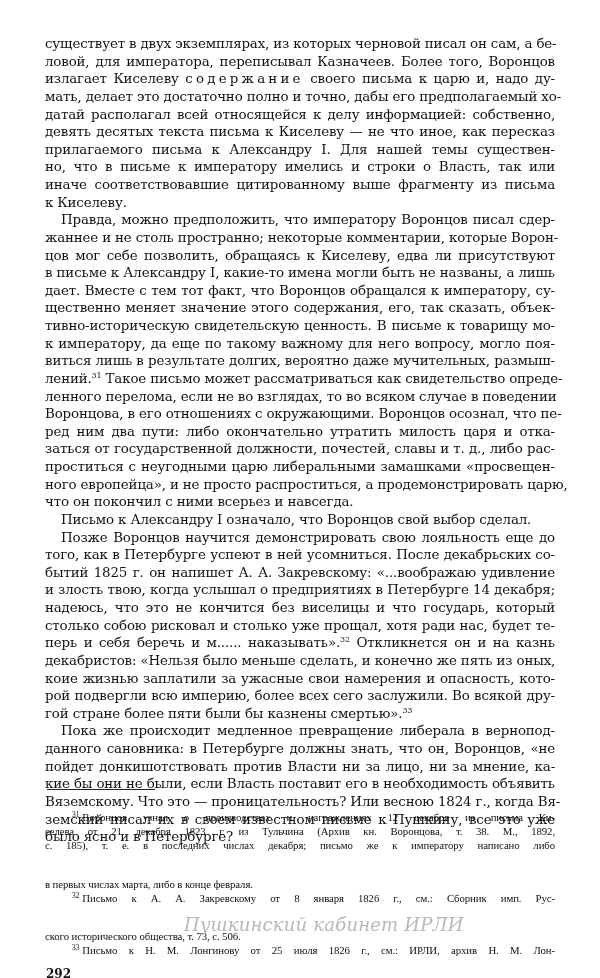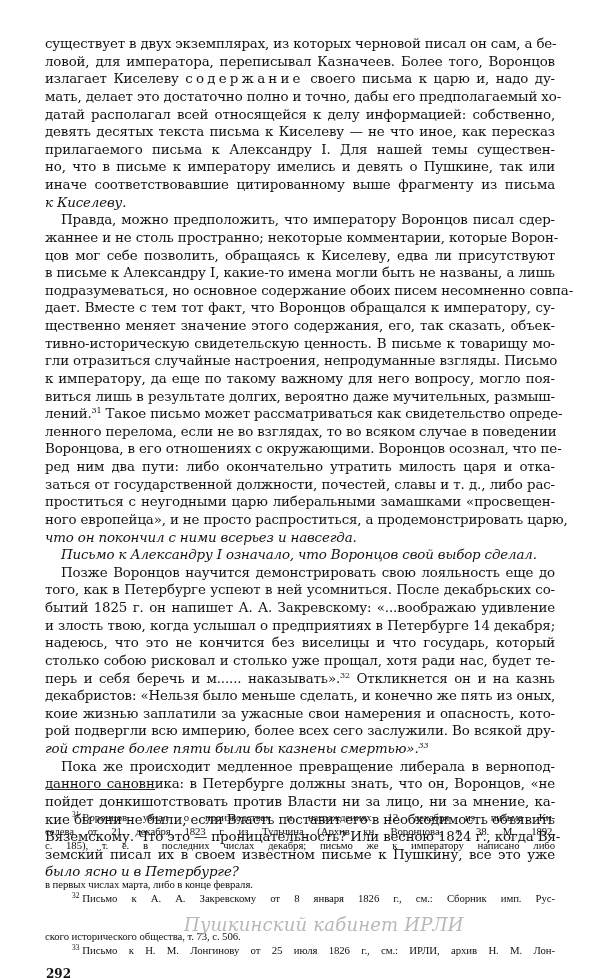--- a/index.html
+++ b/index.html
@@ -4,21 +4,21 @@
 <style>
   html, body { margin: 0; padding: 0; background: #ffffff; }
   body { width: 600px; height: 978px; position: relative; overflow: hidden; }
   .page { position: absolute; left: 0; top: 0; width: 477px; height: 978px; background: #fff; }
   .body-text {
     position: absolute; left: 45px; top: 35px; width: 510px;
     font-family: "DejaVu Serif", serif; font-size: 13.4px; line-height: 17.63px;
     color: #111; letter-spacing: -0.15px;
   }
   .line { display: block; white-space: nowrap; text-align: justify; text-align-last: justify; height: 17.63px; overflow: visible; }
-  .line.last { text-align-last: left; font-style: italic; }
+  .line.last { text-align-last: left; }
   .line.indent { padding-left: 16px; }
   sup { font-size: 8px; line-height: 0; vertical-align: 5px; }
   .rule { position: absolute; left: 47px; top: 789px; width: 108px; height: 0; border-top: 1.3px solid #222; }
   .footnotes {
     position: absolute; left: 45px; top: 810px; width: 510px;
     font-family: "DejaVu Serif", serif; font-size: 10.8px; line-height: 14.2px; color: #111; letter-spacing: -0.1px;
   }
   .fline { display: block; white-space: nowrap; text-align: justify; text-align-last: justify; height: 14.2px; font-family: Liberation Serif, serif; }
   .fline.last { text-align-last: left; margin-top: 24px; }
   .fline.indent { padding-left: 27px; }
@@ -32,32 +32,30 @@
 
 <div class="page">
   <div class="body-text" id="body-text">
       <span class="line">существует в двух экземплярах, из которых черновой писал он сам, а бе-</span>
       <span class="line">ловой, для императора, переписывал Казначеев. Более того, Воронцов</span>
       <span class="line"><span>излагает Киселеву </span><span class="spaced">содержание</span><span> своего письма к царю и, надо ду-</span></span>
       <span class="line">мать, делает это достаточно полно и точно, дабы его предполагаемый хо-</span>
       <span class="line">датай располагал всей относящейся к делу информацией: собственно,</span>
       <span class="line">девять десятых текста письма к Киселеву — не что иное, как пересказ</span>
       <span class="line">прилагаемого письма к Александру I. Для нашей темы существен-</span>
-      <span class="line">но, что в письме к императору имелись и девять о Пушкине, так или</span>
+      <span class="line">но, что в письме к императору имелись и строки о Власть, так или</span>
       <span class="line">иначе соответствовавшие цитированному выше фрагменту из письма</span>
       <span class="line last">к Киселеву.</span>
       <span class="line indent">Правда, можно предположить, что императору Воронцов писал сдер-</span>
       <span class="line">жаннее и не столь пространно; некоторые комментарии, которые Ворон-</span>
       <span class="line">цов мог себе позволить, обращаясь к Киселеву, едва ли присутствуют</span>
       <span class="line">в письме к Александру I, какие-то имена могли быть не названы, а лишь</span>
-      <span class="line">подразумеваться, но основное содержание обоих писем несомненно совпа-</span>
       <span class="line">дает. Вместе с тем тот факт, что Воронцов обращался к императору, су-</span>
       <span class="line">щественно меняет значение этого содержания, его, так сказать, объек-</span>
       <span class="line">тивно-историческую свидетельскую ценность. В письме к товарищу мо-</span>
-      <span class="line">гли отразиться случайные настроения, непродуманные взгляды. Письмо</span>
       <span class="line">к императору, да еще по такому важному для него вопросу, могло поя-</span>
       <span class="line">виться лишь в результате долгих, вероятно даже мучительных, размыш-</span>
       <span class="line"><span>лений.</span><sup>31</sup><span> Такое письмо может рассматриваться как свидетельство опреде-</span></span>
       <span class="line">ленного перелома, если не во взглядах, то во всяком случае в поведении</span>
       <span class="line">Воронцова, в его отношениях с окружающими. Воронцов осознал, что пе-</span>
       <span class="line">ред ним два пути: либо окончательно утратить милость царя и отка-</span>
       <span class="line">заться от государственной должности, почестей, славы и т. д., либо рас-</span>
       <span class="line">проститься с неугодными царю либеральными замашками «просвещен-</span>
       <span class="line">ного европейца», и не просто распроститься, а продемонстрировать царю,</span>
       <span class="line last">что он покончил с ними всерьез и навсегда.</span>

